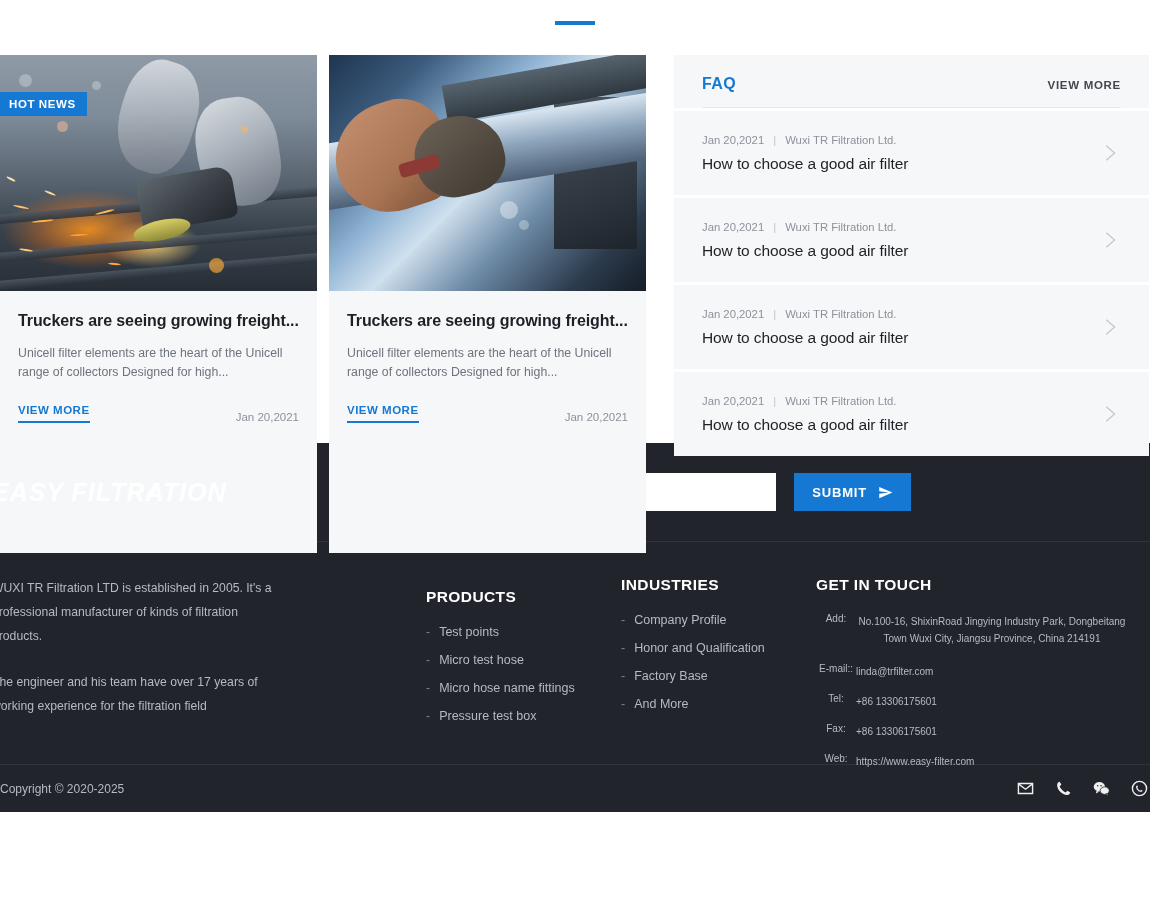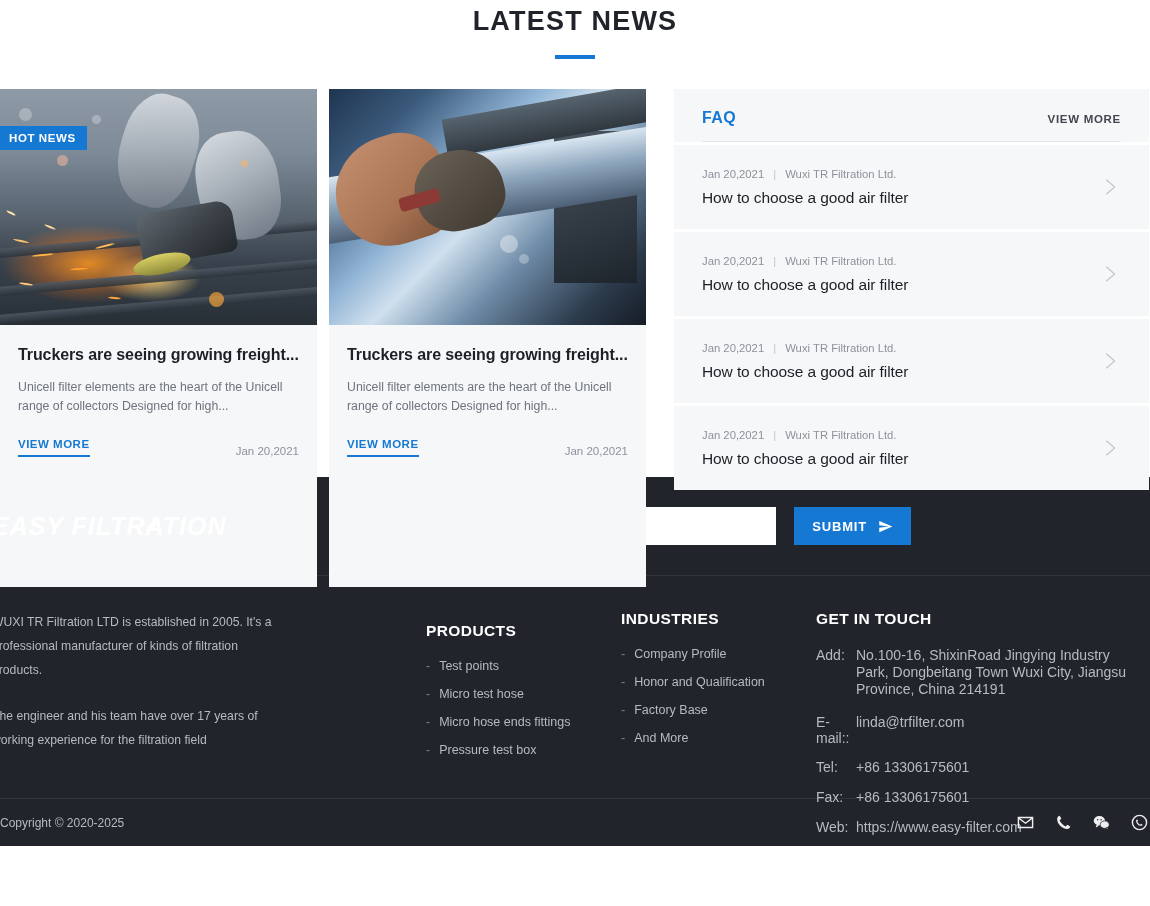--- a/index.html
+++ b/index.html
@@ -265,41 +265,40 @@
   .col-title {
     font-size: 15.5px; font-weight: bold; color: #ffffff;
     letter-spacing: .4px; margin-bottom: 19px;
   }
   .link-item {
     font-size: 12.5px; color: #b6bac1; margin-bottom: 14px;
     display: flex; gap: 9px; cursor: pointer;
   }
   .link-item .dash { color: #7d838c; }
 
-  .contact-row { display: flex; margin-bottom: 13px; font-size: 14px; }
+  .contact-row { display: flex; margin-bottom: 13px; font-size: 10px; text-align: center; }
   .contact-key { width: 40px; flex: none; color: #b6bac1; }
   .contact-val { color: #b6bac1; line-height: 17px; }
   .contact-row.addr { margin-bottom: 16px; }
   .contact-row.addr .contact-val { width: 272px; line-height: 17px; }
 
   .copy-bar {
     border-top: 1px solid #30343c;
     height: 48px;
     display: flex; align-items: center; justify-content: space-between;
     padding: 0 0 0 0;
   }
   .copy-text { font-size: 12px; color: #b6bac1; margin-left: 0px; }
   .socials { display: flex; align-items: center; gap: 21px; margin-right: 2px; }
   .soc { width: 17px; height: 17px; cursor: pointer; opacity: .93; }
 </style>
 </head>
 <body>
 
 <div class="section-head">
-  <div class="section-title">LATEST NEWS</div>
   <div class="title-rule"></div>
 </div>
 
 <div class="news-area">
 
   <div class="news-card card-1">
     <div class="card-media">
       <div class="photo-grinder">
         <div class="rail" style="top:62%"></div>
         <div class="rail" style="top:78%"></div>
@@ -453,21 +452,21 @@
       <div class="link-item">
           <span class="dash">-</span>
           <span>Test points</span>
         </div>
       <div class="link-item">
           <span class="dash">-</span>
           <span>Micro test hose</span>
         </div>
       <div class="link-item">
           <span class="dash">-</span>
-          <span>Micro hose ends fittings</span>
+          <span>Micro hose name fittings</span>
         </div>
       <div class="link-item">
           <span class="dash">-</span>
           <span>Pressure test box</span>
         </div>
     </div>
 
     <div class="col col-industries">
       <div class="col-title">INDUSTRIES</div>
       <div class="link-item">

